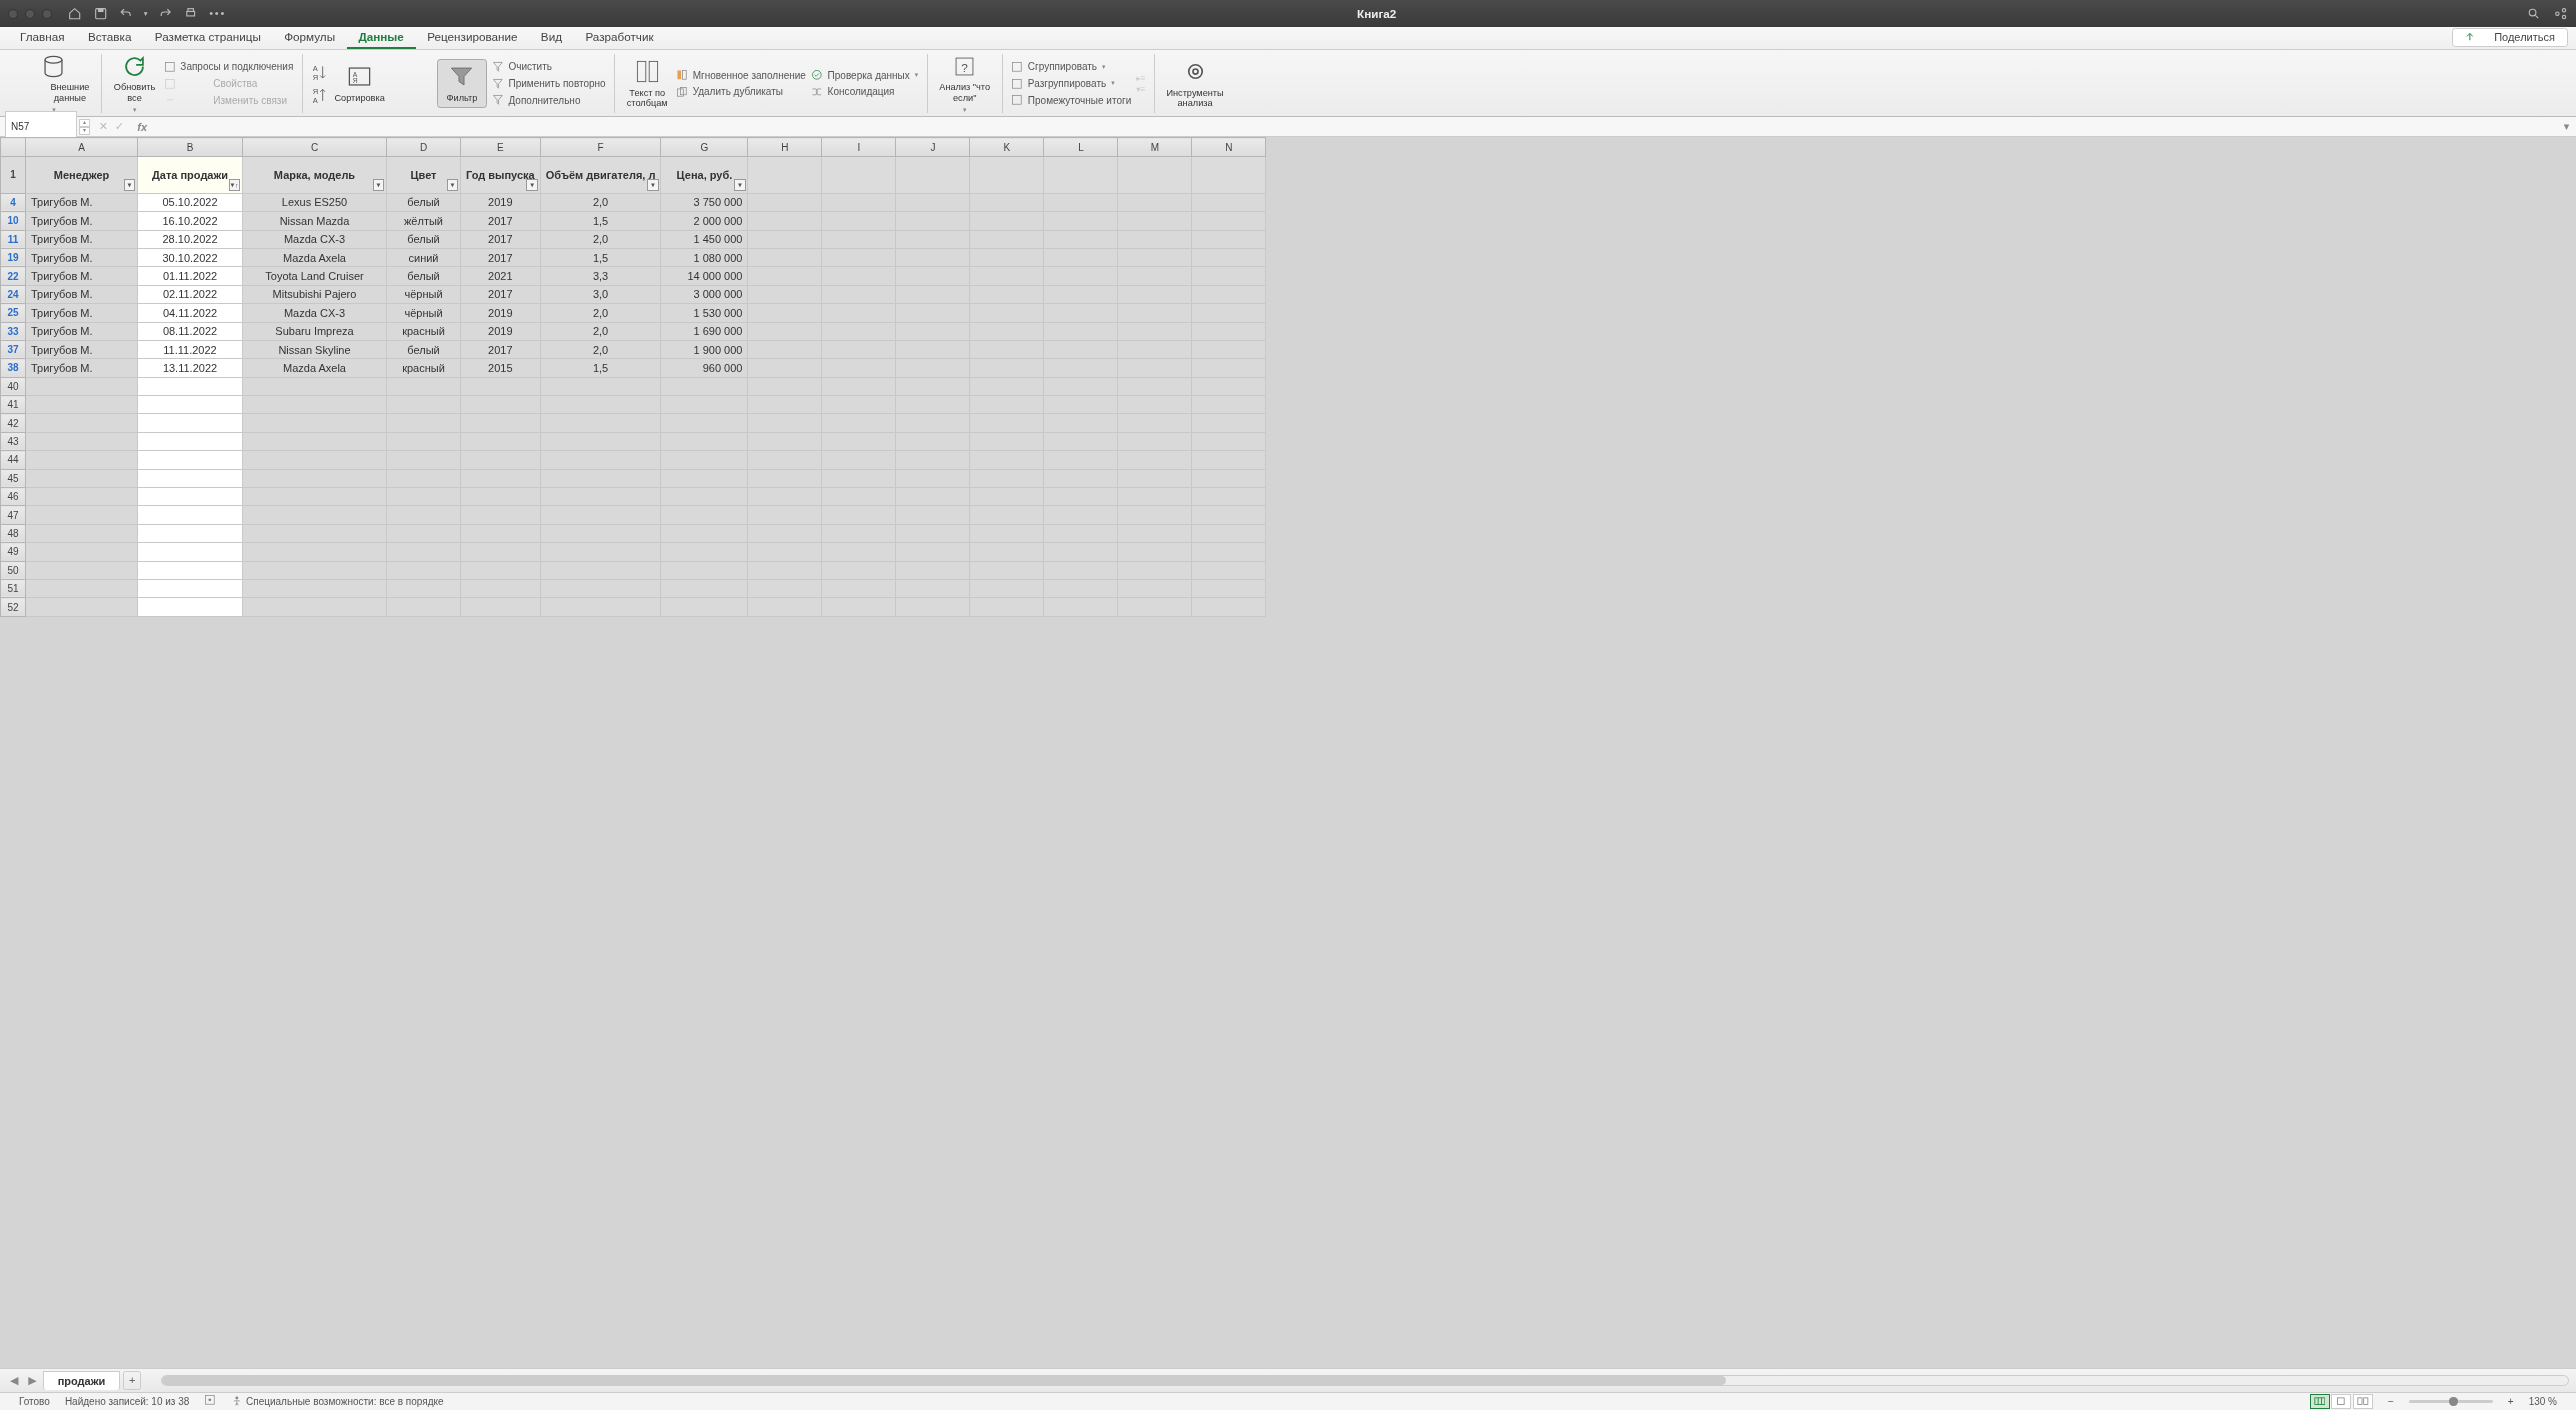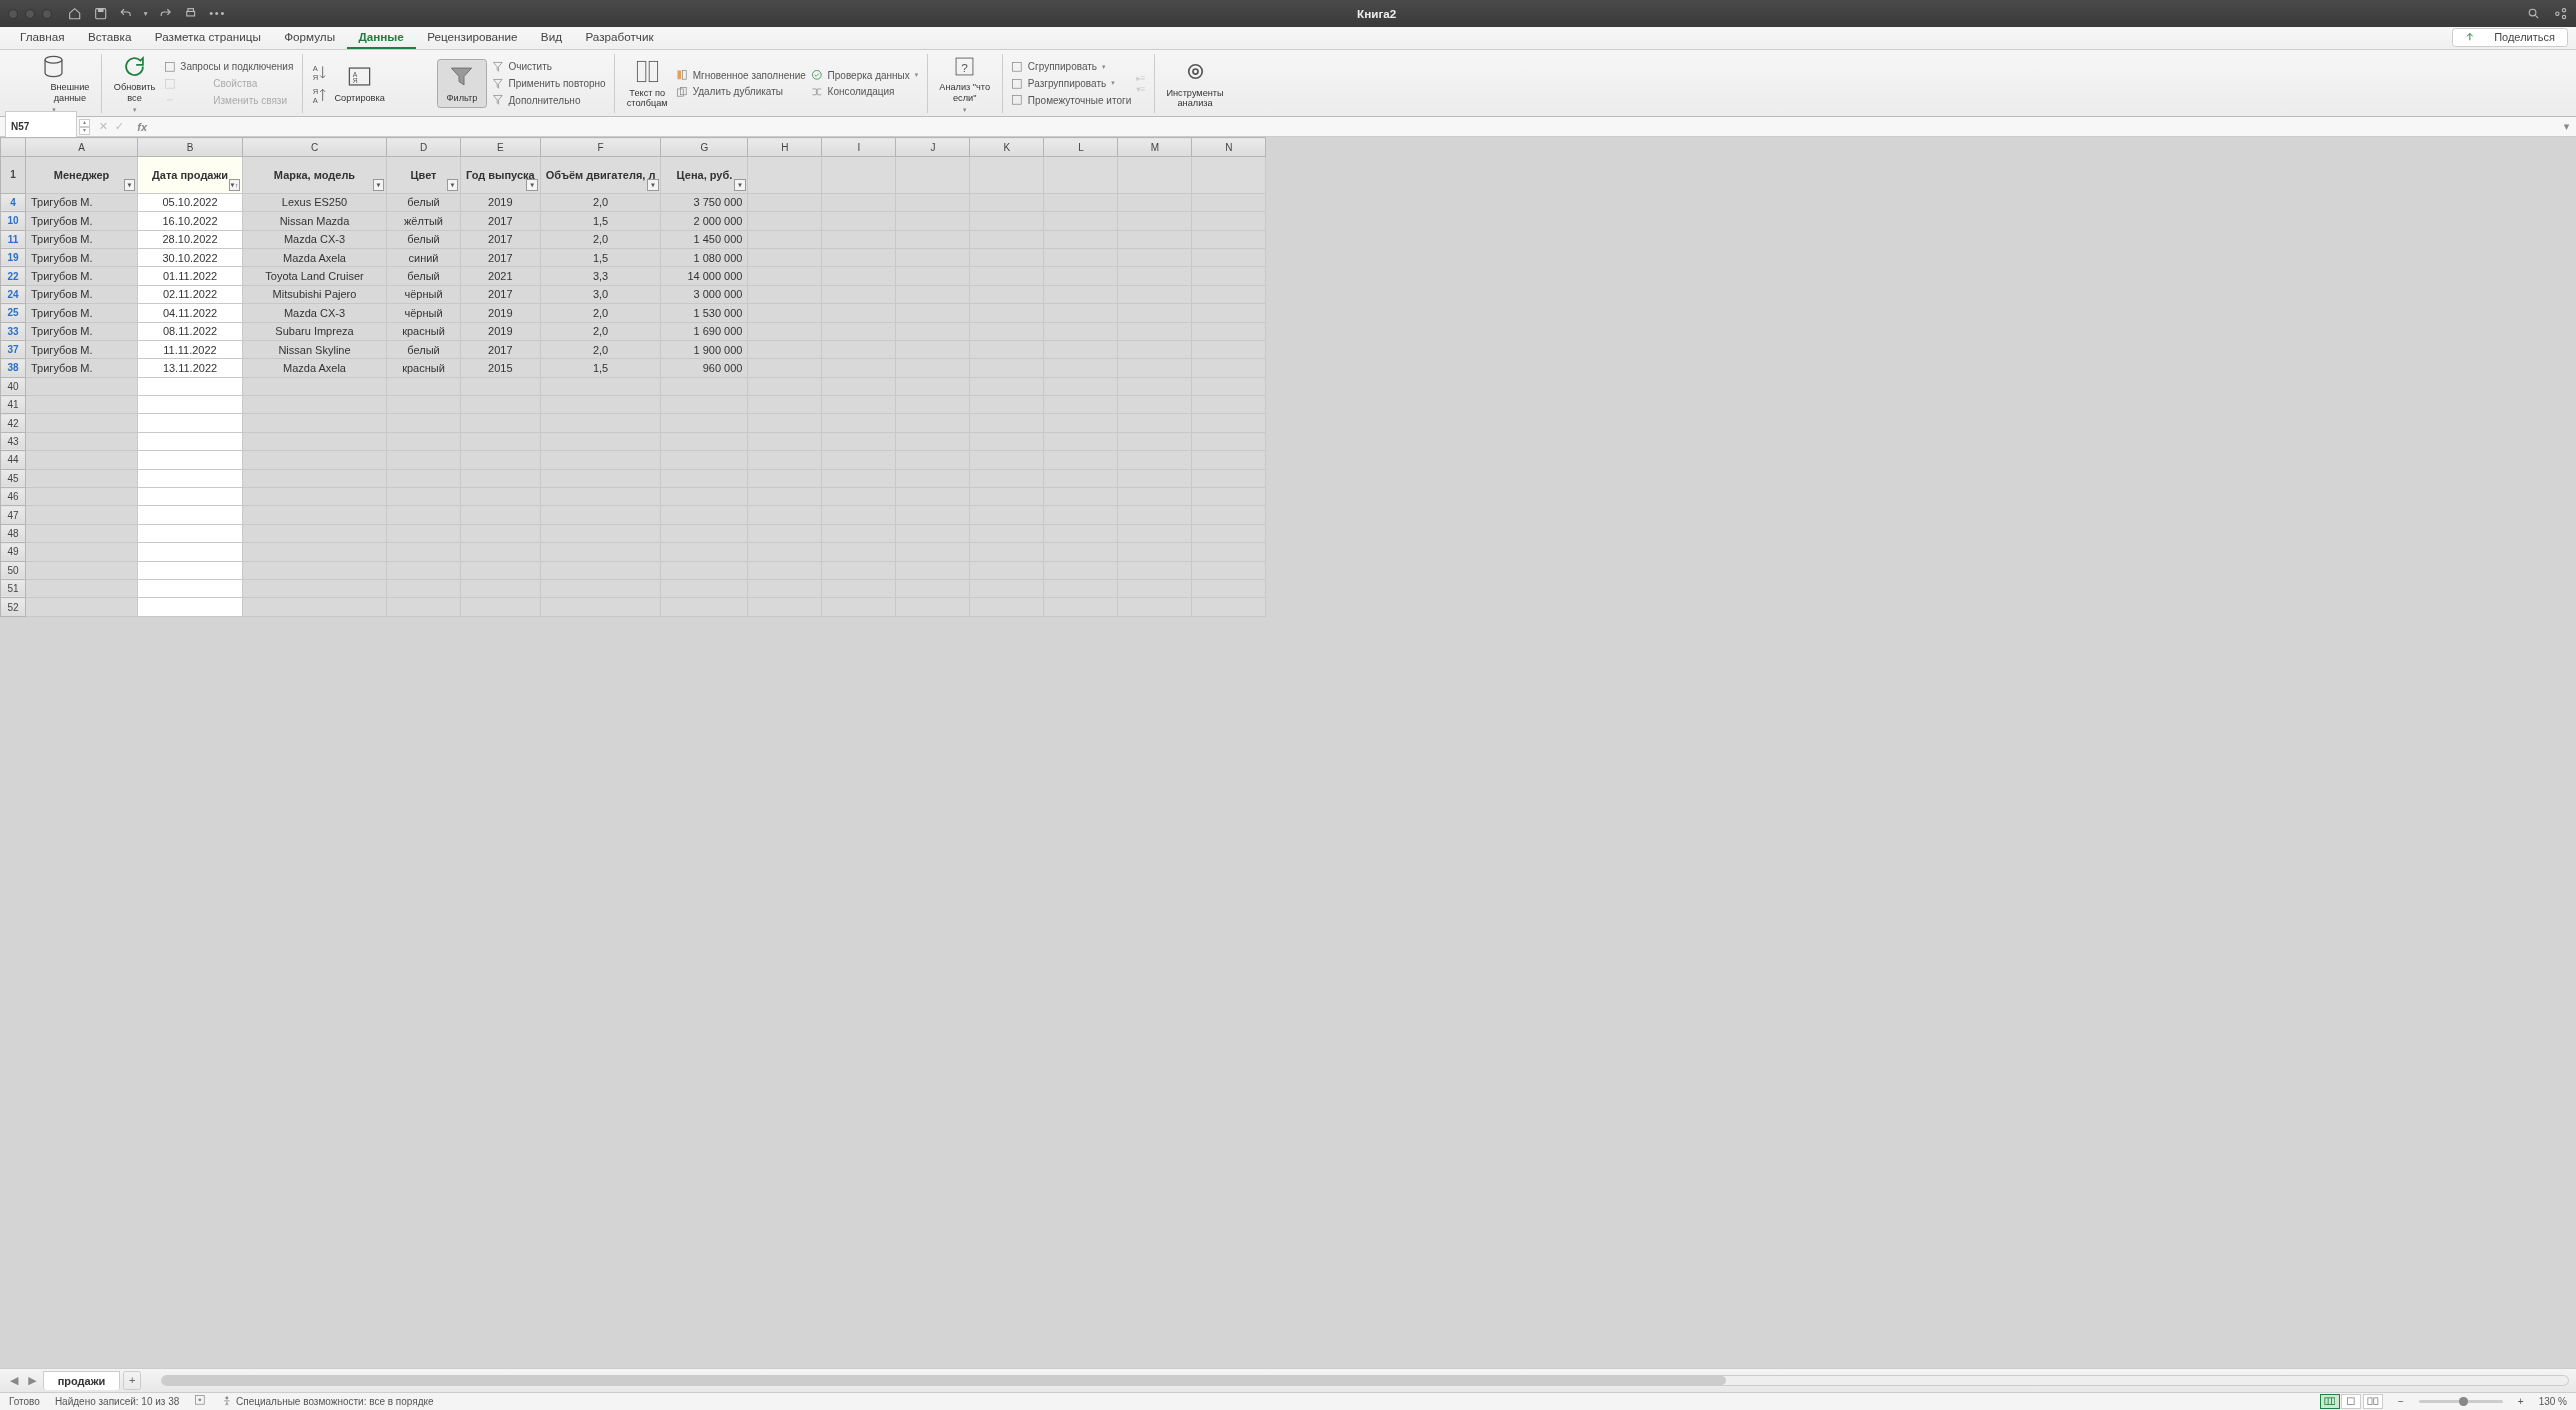--- a/index.html
+++ b/index.html
@@ -27,21 +27,21 @@
 .big-btn { display: flex; flex-direction: column; align-items: center; justify-content: center; gap: 2.5px; padding: 1.7px 3.3px; cursor: pointer; text-align: center; font-size: 9.2px; color: #333; line-height: 1.15; }
 .big-btn svg, .big-icon { width: 27px; height: 27px; }
 .sm-cmd { display: flex; align-items: center; gap: 5px; font-size: 10px; color: #555; padding: 1.7px 0; cursor: pointer; white-space: nowrap; }
 .sm-cmd.disabled { color: #aaa; gap: 38px; }
 .sm-cmd svg { width: 11.7px; height: 11.7px; }
 .col { display: flex; flex-direction: column; gap: 1.7px; justify-content: center; }
 .filter-btn { background: #dcdcdc; border: 0.8px solid #aaa; border-radius: 3.3px; padding: 3.3px 8.4px; margin-left: 44px; }
 
 
 .fbar { height: 20px; background: #f7f7f7; border-bottom: 0.8px solid #ccc; display: flex; align-items: center; }
-.namebox { width: 72px; height: 32px; border: 0.8px solid #ccc; background: #fff; margin-left: 5px; display: flex; align-items: center; padding: 0 5px; font-size: 10px; font-weight: bold; }
+.namebox { width: 72px; height: 32px; border: 0.8px solid #ccc; background: #fff; margin-left: 5px; display: flex; align-items: center; padding: 0 5px; font-size: 10px; }
 .namebox-stepper { width: 11.7px; display:flex; flex-direction:column; margin-left:1.7px;}
 .ns-btn { height:8.4px; border:0.8px solid #ccc; background:#fff; font-size:5.9px; line-height:5.9px; text-align:center; color:#888;}
 .fbar-icons { display: flex; gap: 6.7px; padding: 0 8.4px; color: #bbb; }
 .fx { font-style: italic; font-weight: bold; color: #888; padding: 0 5px; }
 .formula-input { flex: 1; height: 16.7px; border: none; background: transparent; font-size: 10px; padding: 0 3.3px; }
 
 
 .grid-wrap { position: relative; height: calc(100vh - 27px - 23.4px - 67px - 20px - 23.4px - 18.4px); overflow: auto; background: #d4d4d4; }
 table.sheet { border-collapse: collapse; background: #d4d4d4; table-layout: fixed; }
 .colhdr th, .corner { background: linear-gradient(#eaeaea,#dcdcdc); border: 0.8px solid #b5b5b5; font-weight: normal; font-size: 10px; color: #444; height: 18.4px; position: sticky; top: 0; z-index: 2; }
@@ -60,21 +60,21 @@
 
 
 .sheet-tabs { height: 23.4px; background: linear-gradient(#f4f4f4,#e8e8e8); border-top: 0.8px solid #ccc; display: flex; align-items: center; padding: 0 6.7px; gap: 3.3px; }
 .nav-arrow { width: 15px; height: 15px; display:flex; align-items:center; justify-content:center; color:#888; cursor:pointer; }
 .sheet-tab { padding: 3.3px 13.4px; background: #fff; border: 0.8px solid #ccc; border-bottom: none; border-radius: 0 0 3.3px 3.3px; font-size: 11px; font-weight: 600; cursor: pointer; }
 .add-sheet { width: 18.4px; height: 18.4px; border: 0.8px solid #ccc; border-radius: 2.5px; display:flex; align-items:center; justify-content:center; cursor:pointer; color:#666; }
 .hscroll { flex:1; margin-left: 16.7px; height: 11.7px; background:#eee; border:0.8px solid #ccc; border-radius: 5.9px; position:relative;}
 .hscroll-thumb { position:absolute; left:0; top:0; width:65%; height:100%; background:#ccc; border-radius:5.9px;}
 
 
-.statusbar { height: 18.4px; background: #f4f4f4; border-top: 0.8px solid #ccc; display: flex; align-items: center; padding: 0 9px; font-size: 10px; color: #555; gap: 15px; }
+.statusbar { height: 18.4px; background: #f4f4f4; border-top: 0.8px solid #ccc; display: flex; align-items: center; padding: 0 19px; font-size: 10px; color: #555; gap: 15px; }
 .statusbar .spacer { flex: 1; }
 .view-btns { display:flex; gap:1.7px; }
 .view-btn { width:20px; height:15px; border:0.8px solid #ccc; background:#fff; display:flex; align-items:center; justify-content:center; cursor:pointer;}
 .view-btn.active { background:#d0e8d0; border-color:#1f7f3f;}
 .zoom-slider { width: 84px; height: 3.3px; background:#ccc; position:relative; border-radius:1.7px;}
 .zoom-thumb { position:absolute; left:48%; top:-2.5px; width:8.4px; height:8.4px; background:#888; border-radius:50%;}
 
 
 .cA{width:112px}.cB{width:105px}.cC{width:144px}.cD{width:74px}.cE{width:74px}.cF{width:92px}.cG{width:87px}.cH,.cI,.cJ,.cK,.cL,.cM,.cN{width:74px}
 </style>

